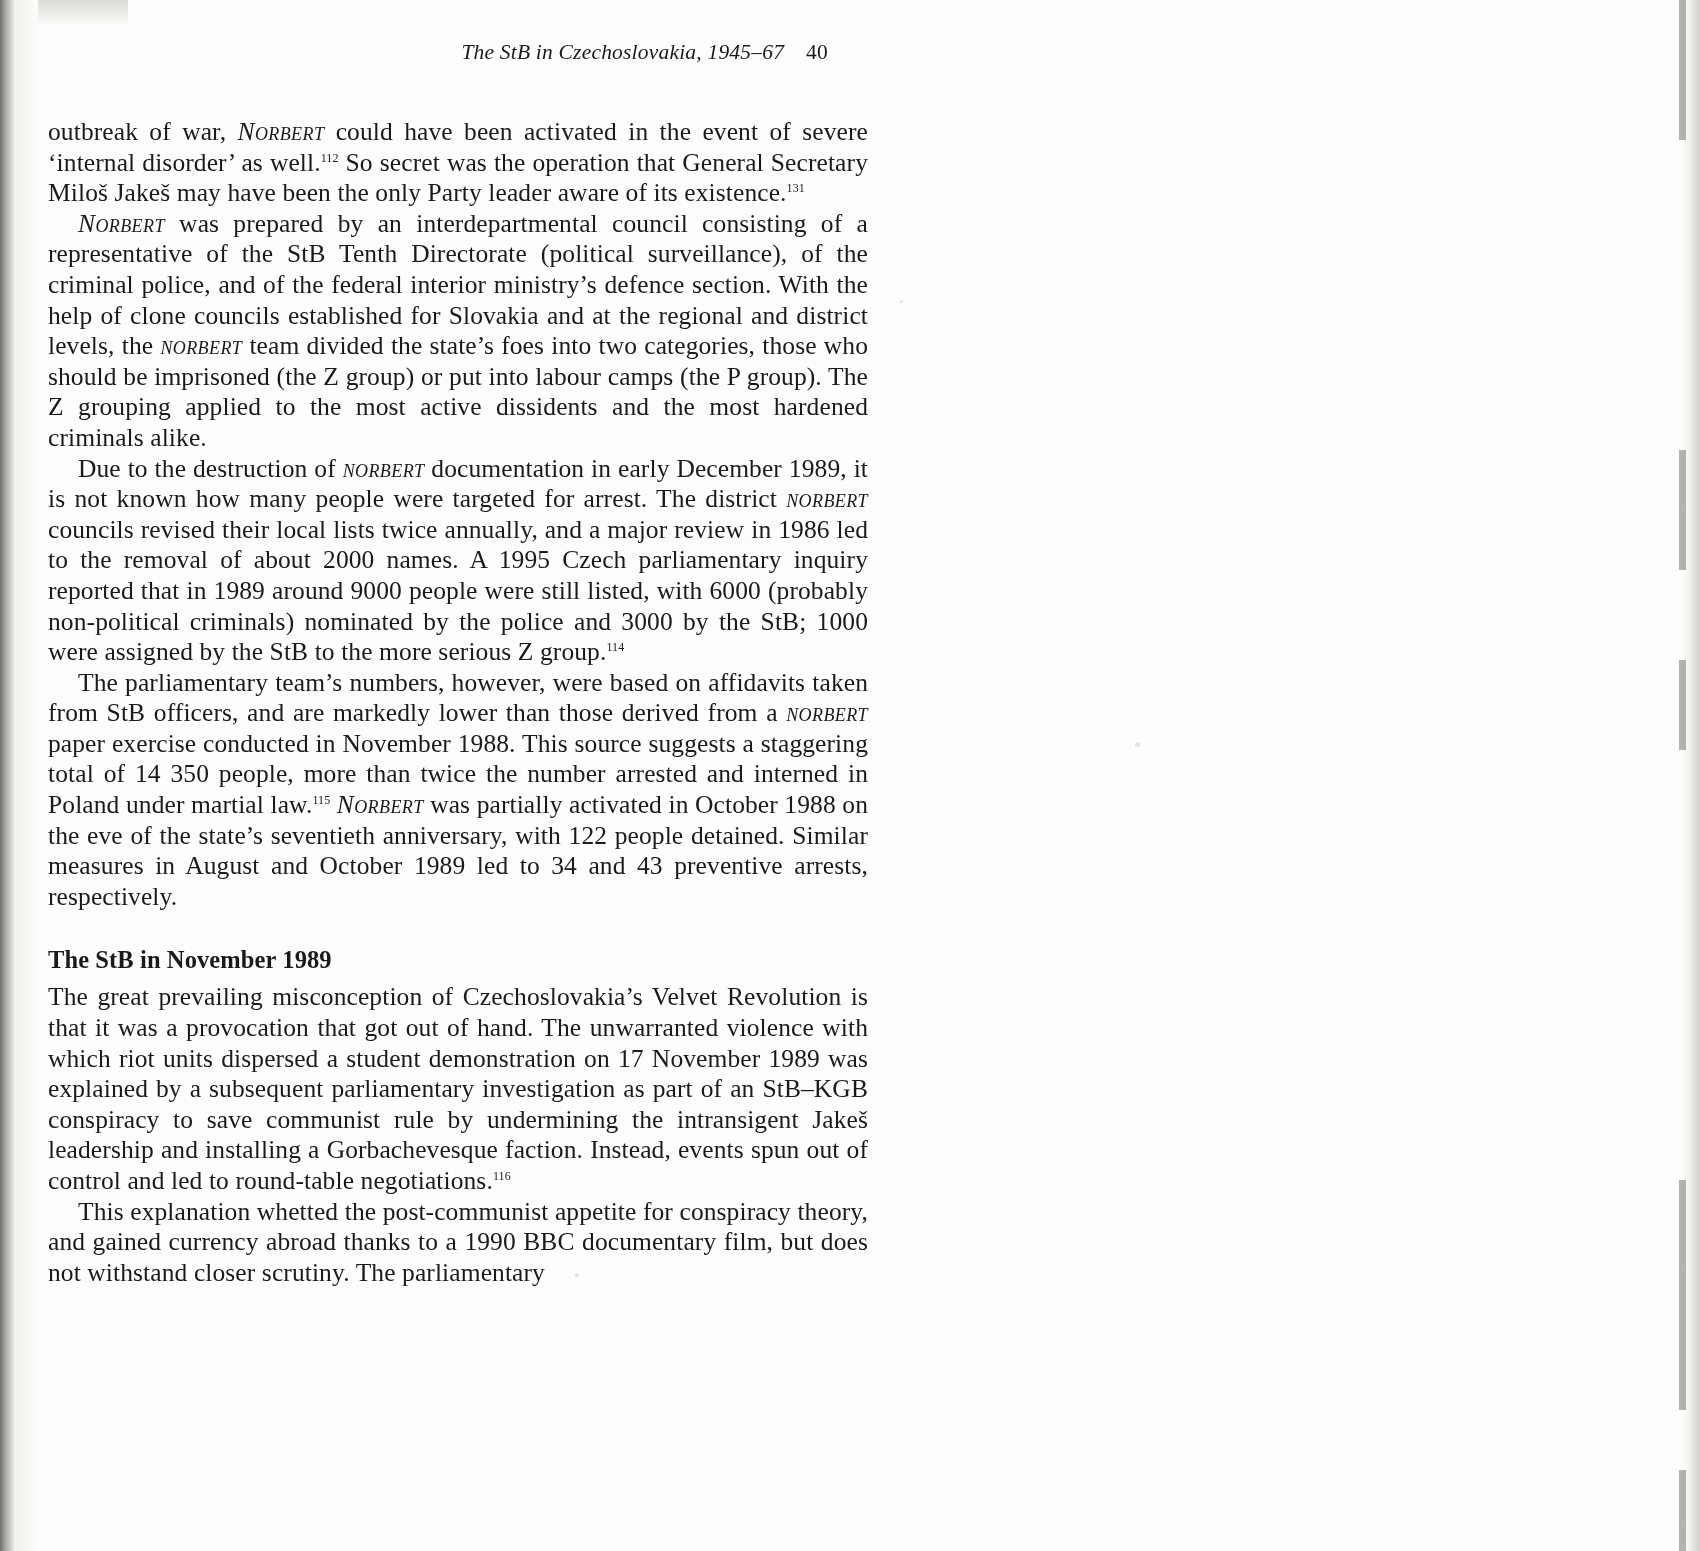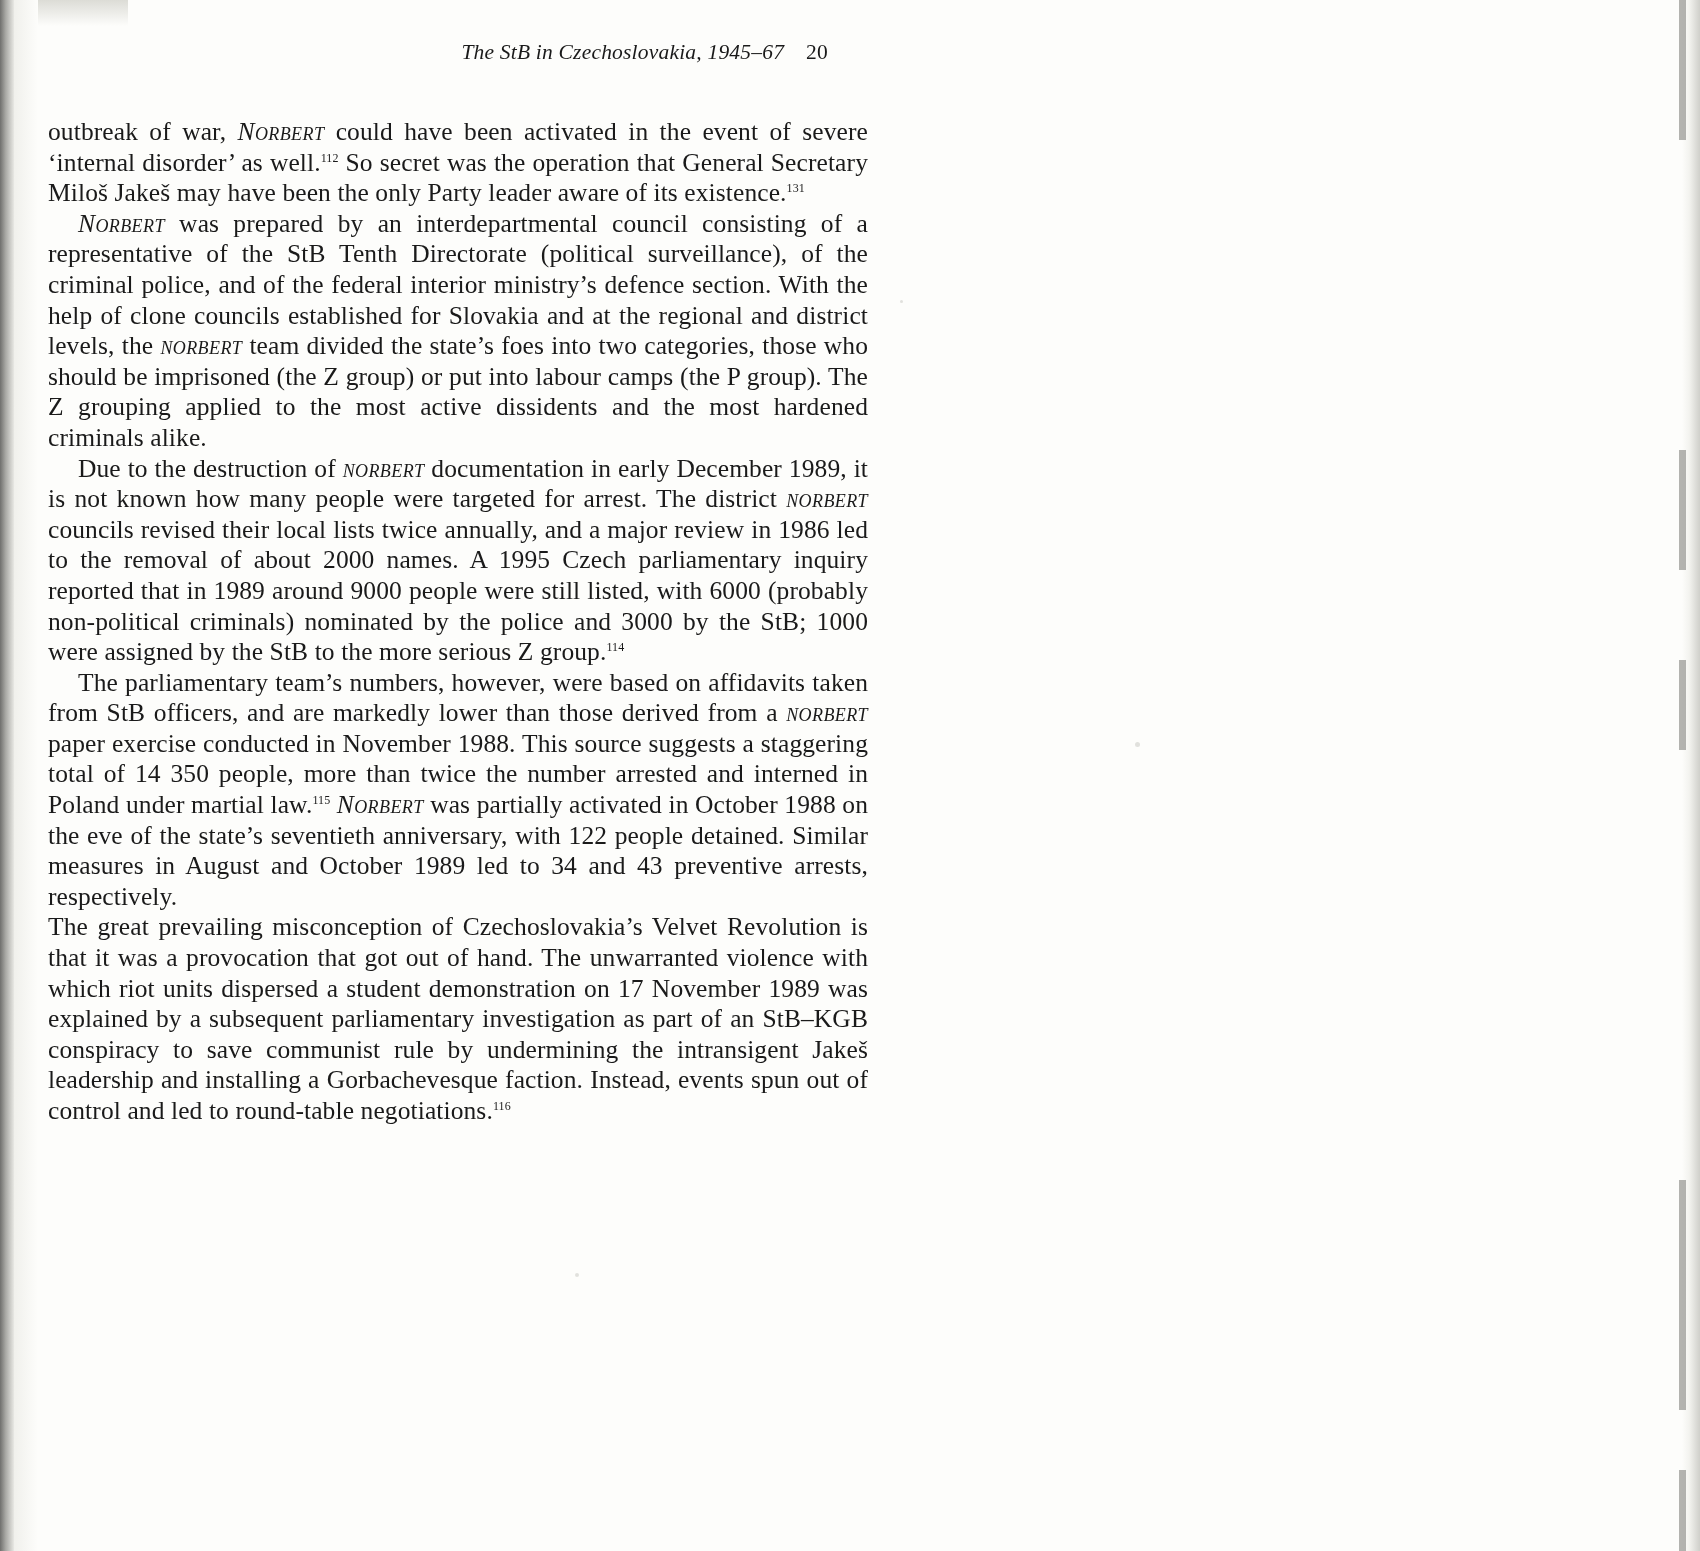--- a/index.html
+++ b/index.html
@@ -141,28 +141,30 @@
 <div class="edge-right-marks m4"></div>
 <div class="edge-right-marks m5"></div>
 
 <div class="speckle" style="left:1135px; top:742px; width:5px; height:5px;"></div>
 <div class="speckle" style="left:575px; top:1273px; width:4px; height:4px;"></div>
 <div class="speckle" style="left:900px; top:300px; width:3px; height:3px;"></div>
 
 <div class="page">
 
   <div class="running-head">
-    <span class="rh-title">The StB in Czechoslovakia, 1945–67</span><span class="rh-folio">20</span>
+    <span class="rh-title">The StB in Czechoslovakia, 1945–67</span><span class="rh-folio">40</span>
   </div>
 
   <div>
     <p class="body">outbreak of war, <span class="sc">Norbert</span> could have been activated in the event of severe ‘internal disorder’ as well.<sup>112</sup> So secret was the operation that General Secretary Miloš Jakeš may have been the only Party leader aware of its existence.<sup>131</sup></p>
     <p class="body indent"><span class="sc">Norbert</span> was prepared by an interdepartmental council consisting of a representative of the StB Tenth Directorate (political surveillance), of the criminal police, and of the federal interior ministry’s defence section. With the help of clone councils established for Slovakia and at the regional and district levels, the <span class="sc">norbert</span> team divided the state’s foes into two categories, those who should be imprisoned (the Z group) or put into labour camps (the P group). The Z grouping applied to the most active dissidents and the most hardened criminals alike.</p>
     <p class="body indent">Due to the destruction of <span class="sc">norbert</span> documentation in early December 1989, it is not known how many people were targeted for arrest. The district <span class="sc">norbert</span> councils revised their local lists twice annually, and a major review in 1986 led to the removal of about 2000 names. A 1995 Czech parliamentary inquiry reported that in 1989 around 9000 people were still listed, with 6000 (probably non-political criminals) nominated by the police and 3000 by the StB; 1000 were assigned by the StB to the more serious Z group.<sup>114</sup></p>
     <p class="body indent">The parliamentary team’s numbers, however, were based on affidavits taken from StB officers, and are markedly lower than those derived from a <span class="sc">norbert</span> paper exercise conducted in November 1988. This source suggests a staggering total of 14 350 people, more than twice the number arrested and interned in Poland under martial law.<sup>115</sup> <span class="sc">Norbert</span> was partially activated in October 1988 on the eve of the state’s seventieth anniversary, with 122 people detained. Similar measures in August and October 1989 led to 34 and 43 preventive arrests, respectively.</p>
   </div>
 
+  <h2 class="subhead">The StB in November 1989</h2>
 
   <div>
     <p class="body">The great prevailing misconception of Czechoslovakia’s Velvet Revolution is that it was a provocation that got out of hand. The unwarranted violence with which riot units dispersed a student demonstration on 17 November 1989 was explained by a subsequent parliamentary investigation as part of an StB–KGB conspiracy to save communist rule by undermining the intransigent Jakeš leadership and installing a Gorbachevesque faction. Instead, events spun out of control and led to round-table negotiations.<sup>116</sup></p>
+    <p class="body indent">This explanation whetted the post-communist appetite for conspiracy theory, and gained currency abroad thanks to a 1990 BBC documentary film, but does not withstand closer scrutiny. The parliamentary</p>
   </div>
 
 </div>
 
 </body></html>

